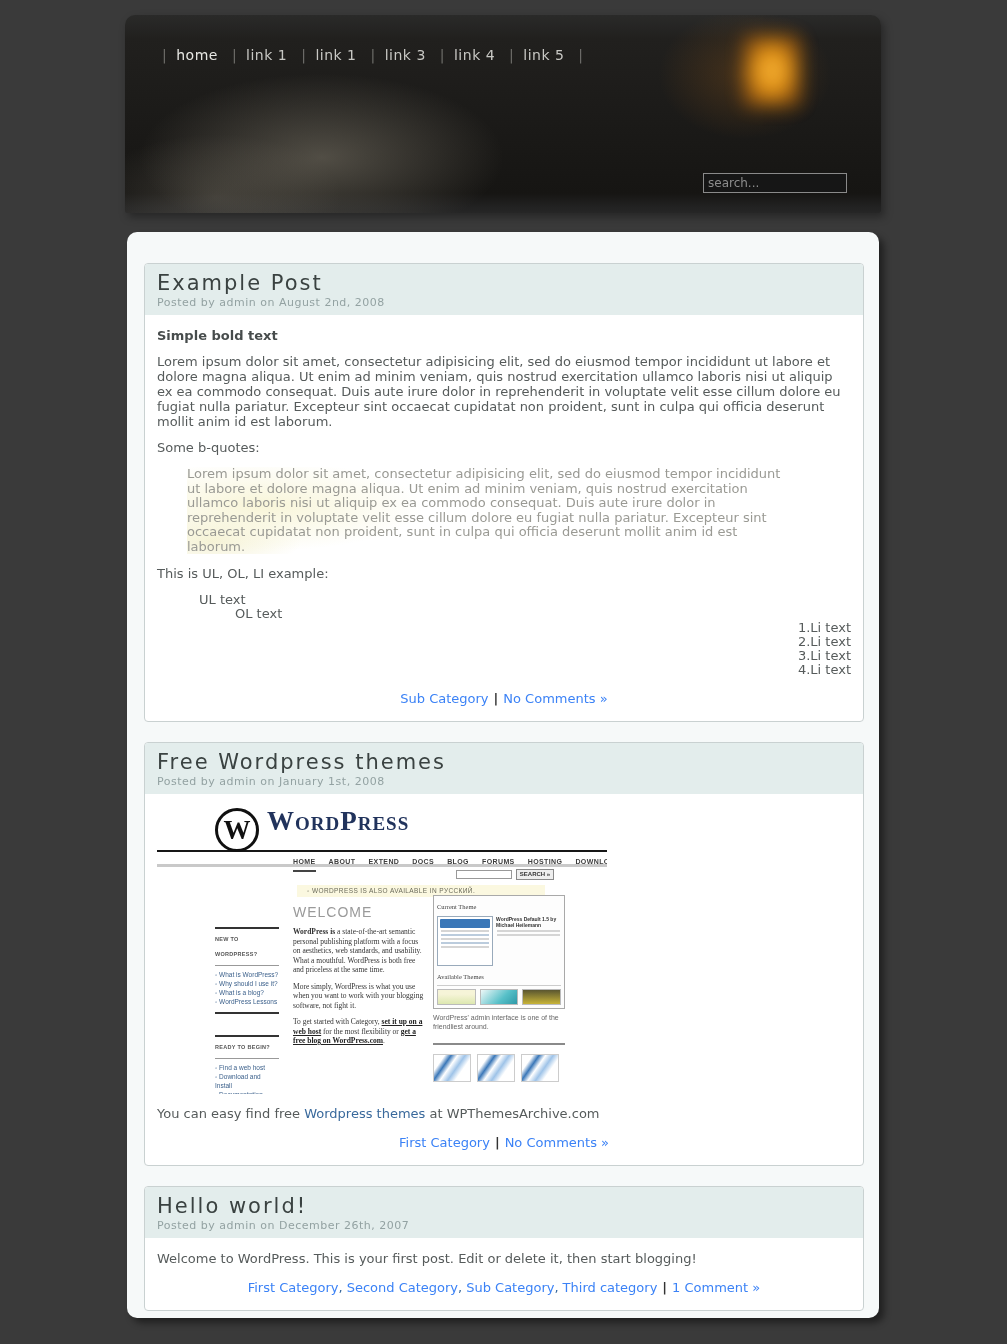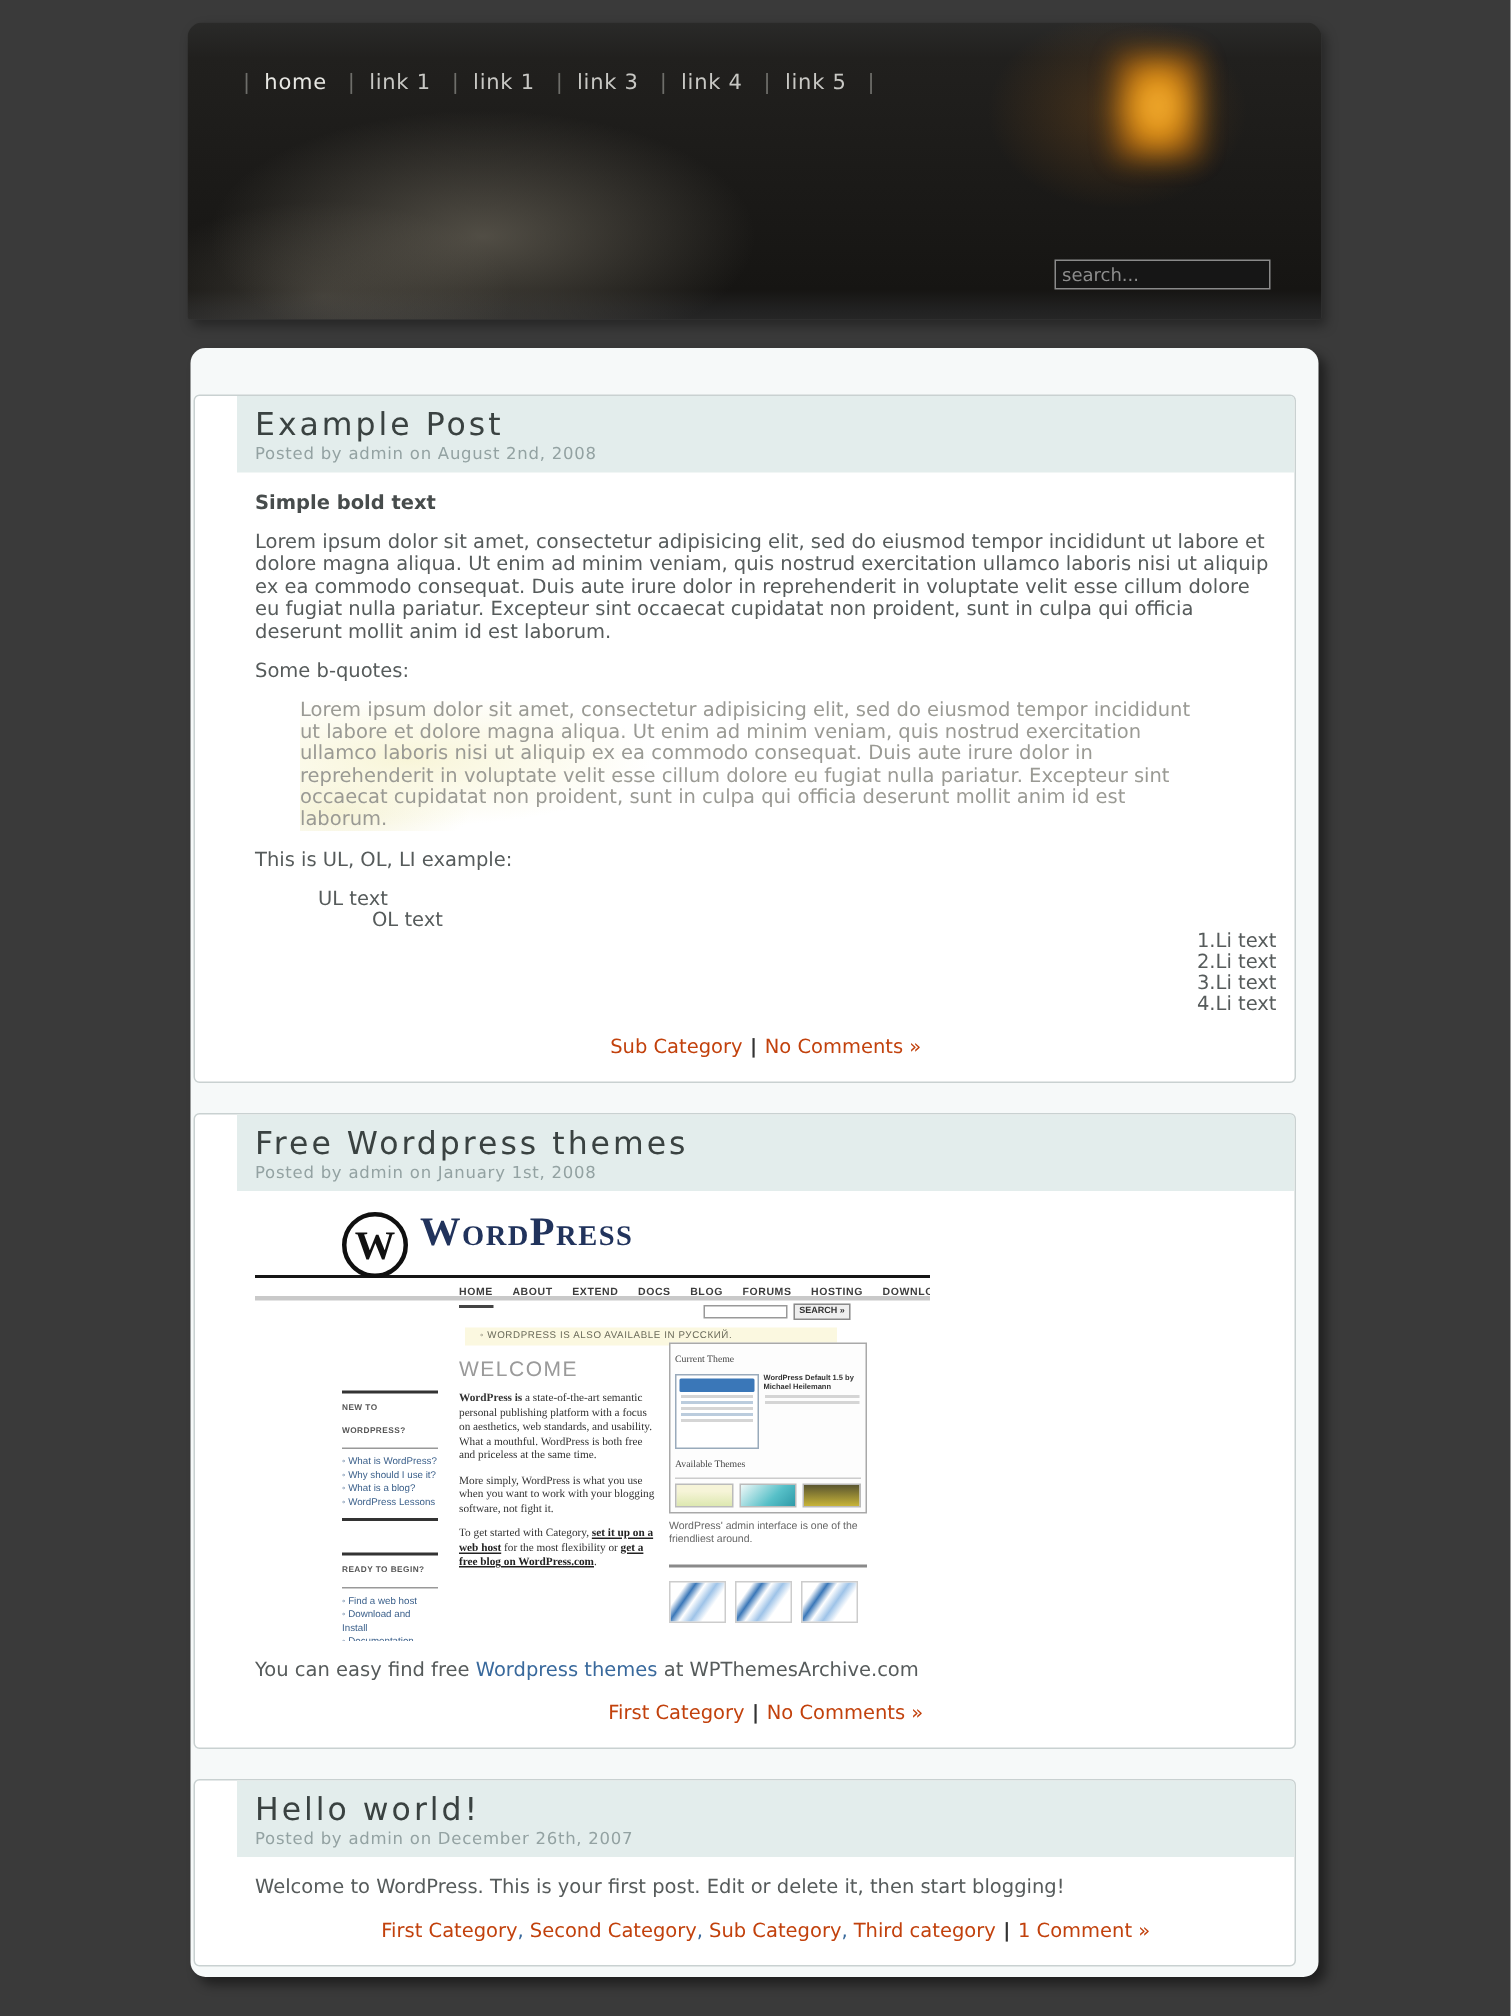--- a/index.html
+++ b/index.html
@@ -46,43 +46,43 @@
   
   .wrap {
     position:absolute; left:127px; top:232px; width:752px; height:1086px;
     background:#f6f9f9; border-radius:10px;
     box-shadow:5px 5px 7px rgba(0,0,0,.45);
     padding-top:31px; overflow:hidden;
   }
 
   
   .post {
-    margin:0 15px 20px 2px; background:#fff;
-    border:1px solid #c9d1d1; border-radius:4px; overflow:hidden;padding-left:28px;
+    margin:0 15px 20px 17px; background:#fff;
+    border:1px solid #c9d1d1; border-radius:4px; overflow:hidden;
   }
   .phead { background:#e3edec; padding:7px 12px 6px; }
   .ptitle {
     font-size:21px; letter-spacing:2px; color:#3a4241; font-weight:normal;
   }
   .pby { font-size:11px; color:#93a2a2; letter-spacing:.5px; margin-top:1px; }
   .pbody { padding:13px 12px 15px; font-size:13px; line-height:15px; color:#565b5b; }
   .pbody p { margin-bottom:11px; }
   .bold-head { font-weight:bold; color:#474c4c; margin-bottom:11px; }
   .bq {
     margin:12px 55px 12px 30px; color:#9a9a94; line-height:14.5px;
     background:radial-gradient(220px 60px at 12% 45%, #f8f5d8, rgba(248,245,216,0) 75%),
                radial-gradient(120px 40px at 4% 85%, #f5f2d5, rgba(245,242,213,0) 75%);
   }
   .lst { margin:12px 0 2px; }
   .lst .ul-item { margin-left:42px; line-height:14px; }
   .lst .ol-label { margin-left:78px; line-height:14px; }
   .lst .ol-item { margin-left:60px; line-height:14px;text-align:right; }
   .lst .num { display:inline-block; width:18px; }
   .meta { text-align:center; margin-top:14px; font-size:13px; color:#333; }
-  .meta a { color:#c2410c; }
+  .meta a { color:#3b82f6; }
   .meta .msep { font-weight:bold; color:#333; margin:0 5px; }
   .meta .csep { color:#39699c; margin-right:4px; }
   .body-line a { color:#39699c; }
 
   
   .wpshot {
     position:relative; width:450px; height:287px; background:#fff;
     font-family:"Liberation Serif", serif; overflow:hidden; margin-bottom:12px;
   }
   .wp-topline { position:absolute; left:0; top:43px; width:100%; height:2px; background:#161616; }

